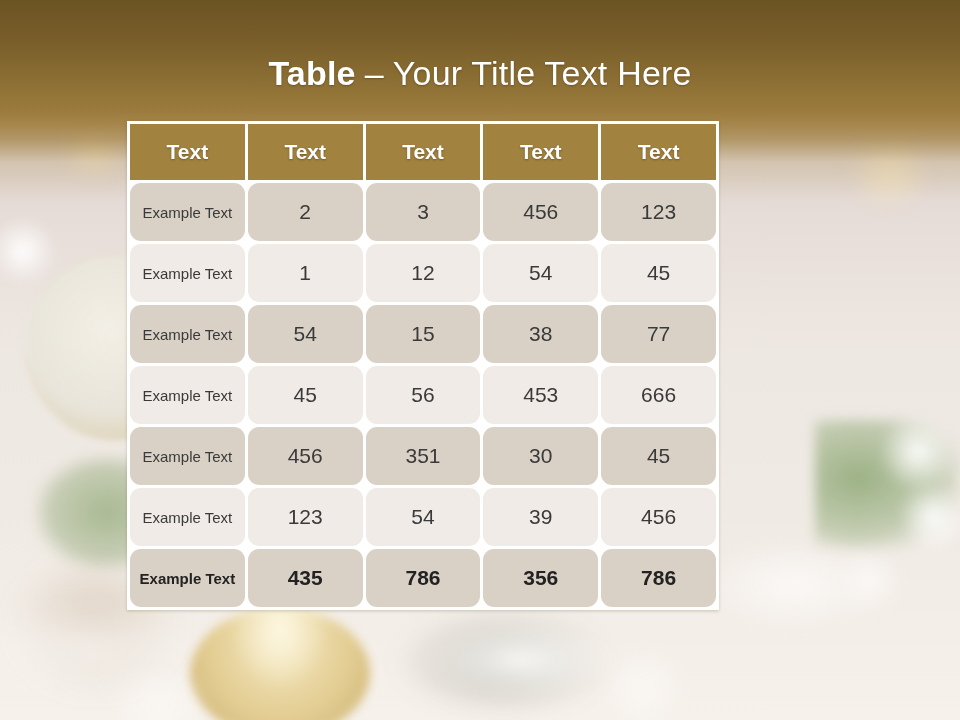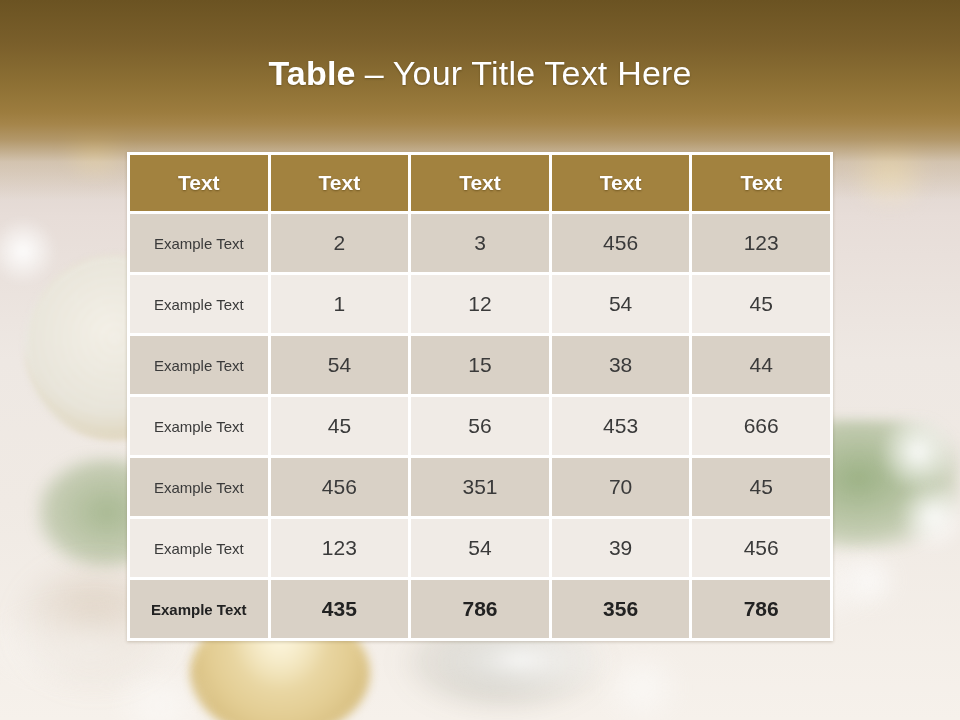--- a/index.html
+++ b/index.html
@@ -90,34 +90,35 @@
     position:absolute;left:0;top:54px;width:100%;z-index:3;
     margin:0;text-align:center;
     font-size:34px;font-weight:normal;color:var(--title-text);
     text-shadow:0 1px 2px rgba(50,35,0,.35);
     letter-spacing:.2px;
   }
   .title .bold{font-weight:bold;}
   .title .rest{margin-left:9px;}
   
   table.data{
-    position:absolute;left:127px;top:152px;z-index:4;
-    width:706px;table-layout:fixed;
+    position:absolute;left:127px;top:121px;z-index:4;
+    width:592px;table-layout:fixed;
     border-collapse:separate;border-spacing:3px;
     background:var(--table-border);
     box-shadow:0 1px 3px rgba(90,70,40,.25);
   }
   table.data th{
     height:54px;background:var(--header-gold);
     color:#fff;font-size:21px;font-weight:bold;text-align:center;
     text-shadow:0 1px 2px rgba(60,40,0,.45);
   }
   table.data td{
     height:56px;text-align:center;vertical-align:middle;
     color:var(--cell-text);
+    border-radius:11px;
   }
   tr.dark td{background:var(--row-dark);}
   tr.light td{background:var(--row-light);}
   td.label-cell{font-size:15px;color:#2f2f2f;}
   td.num-cell{font-size:21px;}
   tr.bold td{font-weight:bold;color:#222;}
   tbody tr:nth-child(2) td.num-cell:first-of-type{font-size:16px;}
 </style>
 </head>
 <body>
@@ -169,34 +170,34 @@
           <td class="num-cell">1</td>
           <td class="num-cell">12</td>
           <td class="num-cell">54</td>
           <td class="num-cell">45</td>
         </tr>
         <tr class="dark">
           <td class="label-cell">Example Text</td>
           <td class="num-cell">54</td>
           <td class="num-cell">15</td>
           <td class="num-cell">38</td>
-          <td class="num-cell">44</td>
+          <td class="num-cell">77</td>
         </tr>
         <tr class="light">
           <td class="label-cell">Example Text</td>
           <td class="num-cell">45</td>
           <td class="num-cell">56</td>
           <td class="num-cell">453</td>
           <td class="num-cell">666</td>
         </tr>
         <tr class="dark">
           <td class="label-cell">Example Text</td>
           <td class="num-cell">456</td>
           <td class="num-cell">351</td>
-          <td class="num-cell">70</td>
+          <td class="num-cell">30</td>
           <td class="num-cell">45</td>
         </tr>
         <tr class="light">
           <td class="label-cell">Example Text</td>
           <td class="num-cell">123</td>
           <td class="num-cell">54</td>
           <td class="num-cell">39</td>
           <td class="num-cell">456</td>
         </tr>
         <tr class="dark bold">

